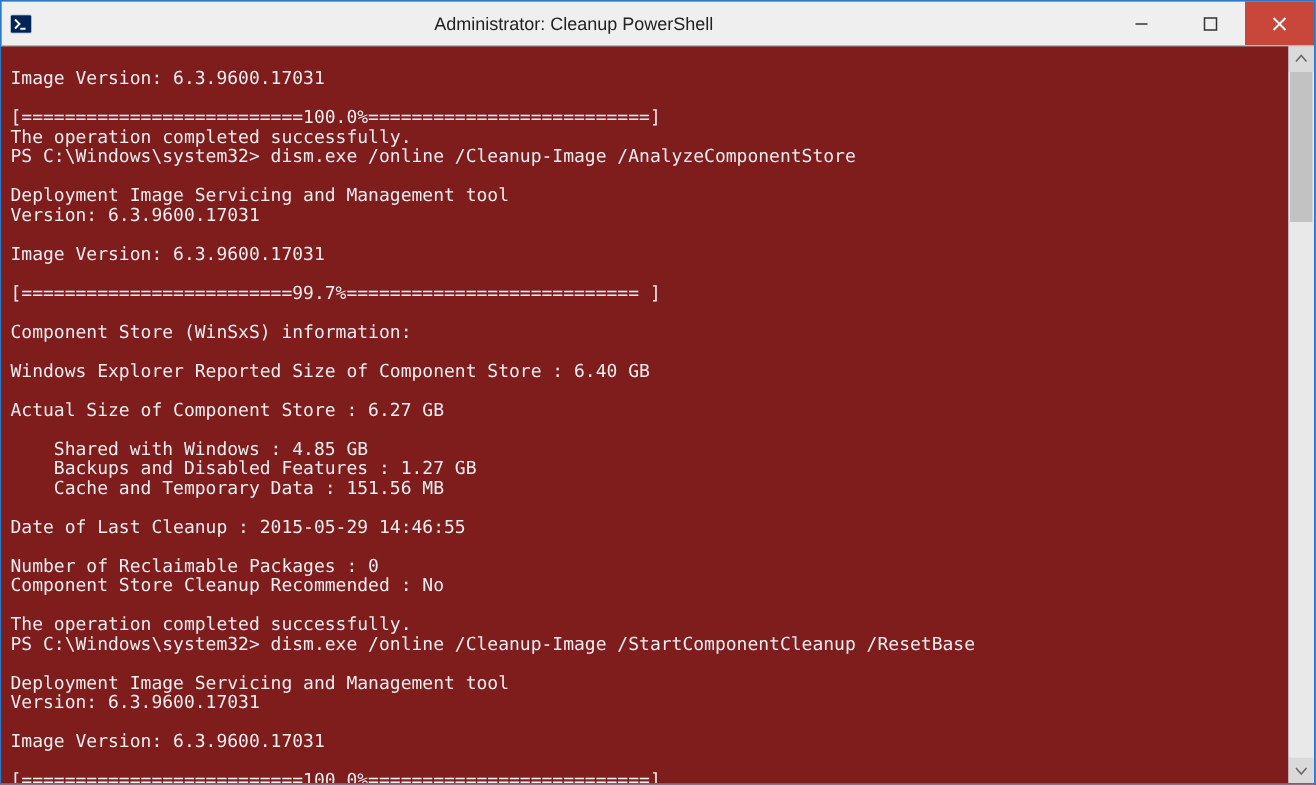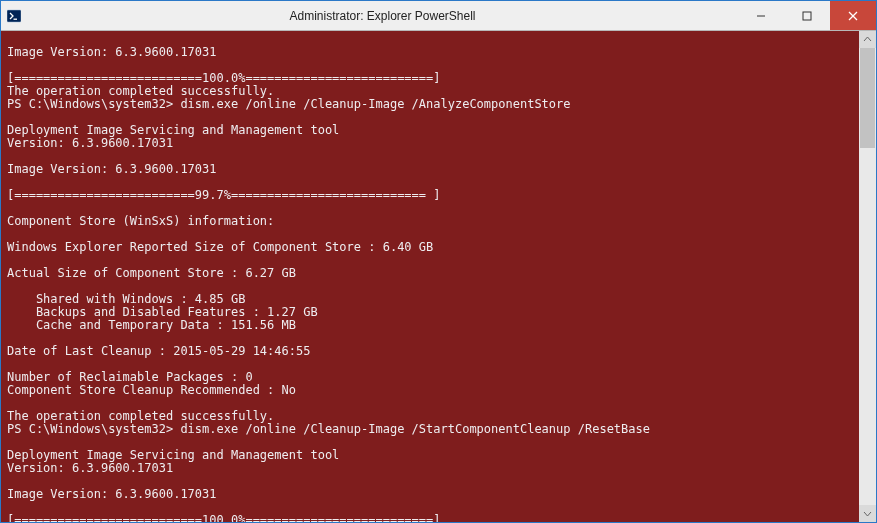--- a/index.html
+++ b/index.html
@@ -112,21 +112,21 @@
 
 <div class="window">
   <div class="titlebar">
     <div class="title-icon">
       <svg width="14" height="14" viewBox="0 0 14 14">
         <rect x="0" y="1" width="14" height="12" rx="1" fill="#012456" stroke="#9ab6d6" stroke-width="0.5"></rect>
         <path d="M3 4 L6 7 L3 10" stroke="#fff" stroke-width="1.3" fill="none"></path>
         <line x1="6.5" y1="10.2" x2="10" y2="10.2" stroke="#fff" stroke-width="1.3"></line>
       </svg>
     </div>
-    <div class="title-text">Administrator: Explorer PowerShell</div>
+    <div class="title-text">Administrator: Cleanup PowerShell</div>
     <div class="title-controls">
       <div class="title-btn">
         <svg width="10" height="10" viewBox="0 0 10 10">
             <line x1="1" y1="5" x2="9" y2="5" stroke="#333" stroke-width="1"></line>
           </svg>
       </div>
       <div class="title-btn">
         <svg width="10" height="10" viewBox="0 0 10 10">
             <rect x="1" y="1" width="8" height="8" fill="none" stroke="#333" stroke-width="1"></rect>
           </svg>

